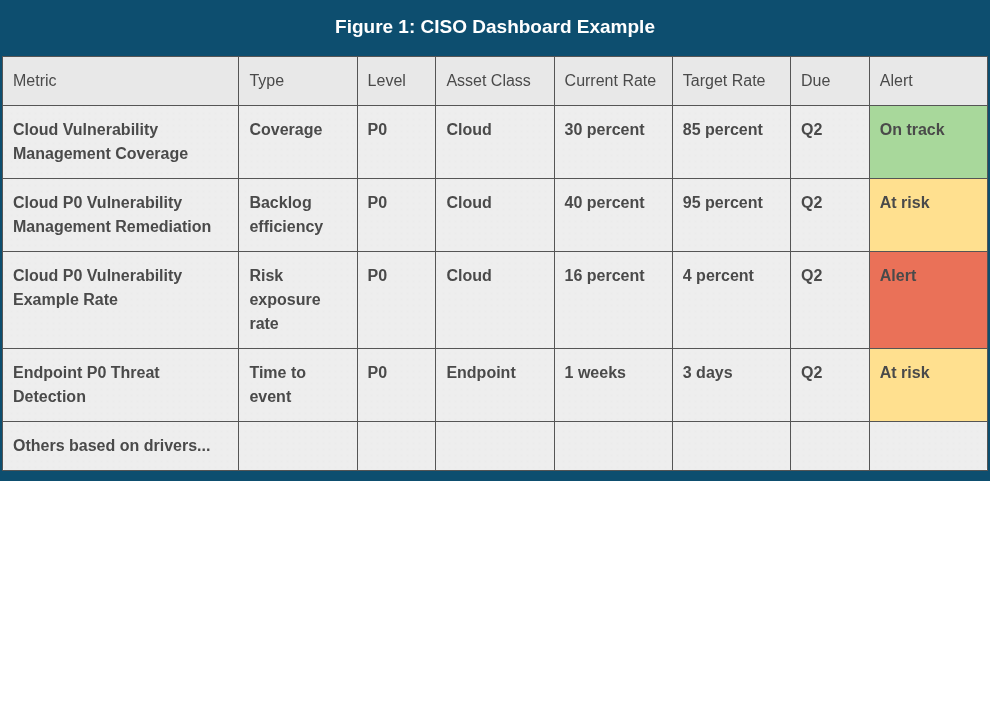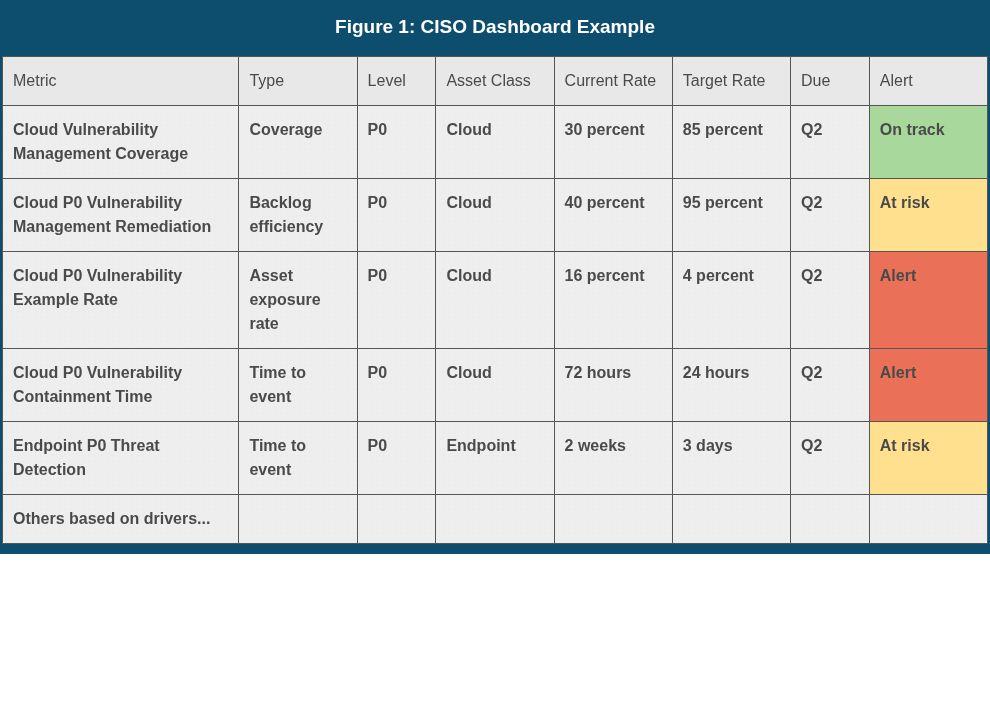--- a/index.html
+++ b/index.html
@@ -105,44 +105,34 @@
           <td>Backlog efficiency</td>
           <td>P0</td>
           <td>Cloud</td>
           <td>40 percent</td>
           <td>95 percent</td>
           <td>Q2</td>
           <td class="status-at-risk">At risk</td>
         </tr>
         <tr>
           <td>Cloud P0 Vulnerability Example Rate</td>
-          <td>Asset exposure rate</td>
+          <td>Risk exposure rate</td>
           <td>P0</td>
           <td>Cloud</td>
           <td>16 percent</td>
           <td>4 percent</td>
           <td>Q2</td>
           <td class="status-alert">Alert</td>
         </tr>
         <tr>
-          <td>Cloud P0 Vulnerability Containment Time</td>
-          <td>Time to event</td>
-          <td>P0</td>
-          <td>Cloud</td>
-          <td>72 hours</td>
-          <td>24 hours</td>
-          <td>Q2</td>
-          <td class="status-alert">Alert</td>
-        </tr>
-        <tr>
           <td>Endpoint P0 Threat Detection</td>
           <td>Time to event</td>
           <td>P0</td>
           <td>Endpoint</td>
-          <td>2 weeks</td>
+          <td>1 weeks</td>
           <td>3 days</td>
           <td>Q2</td>
           <td class="status-at-risk">At risk</td>
         </tr>
         <tr>
           <td>Others based on drivers...</td>
           <td></td>
           <td></td>
           <td></td>
           <td></td>

